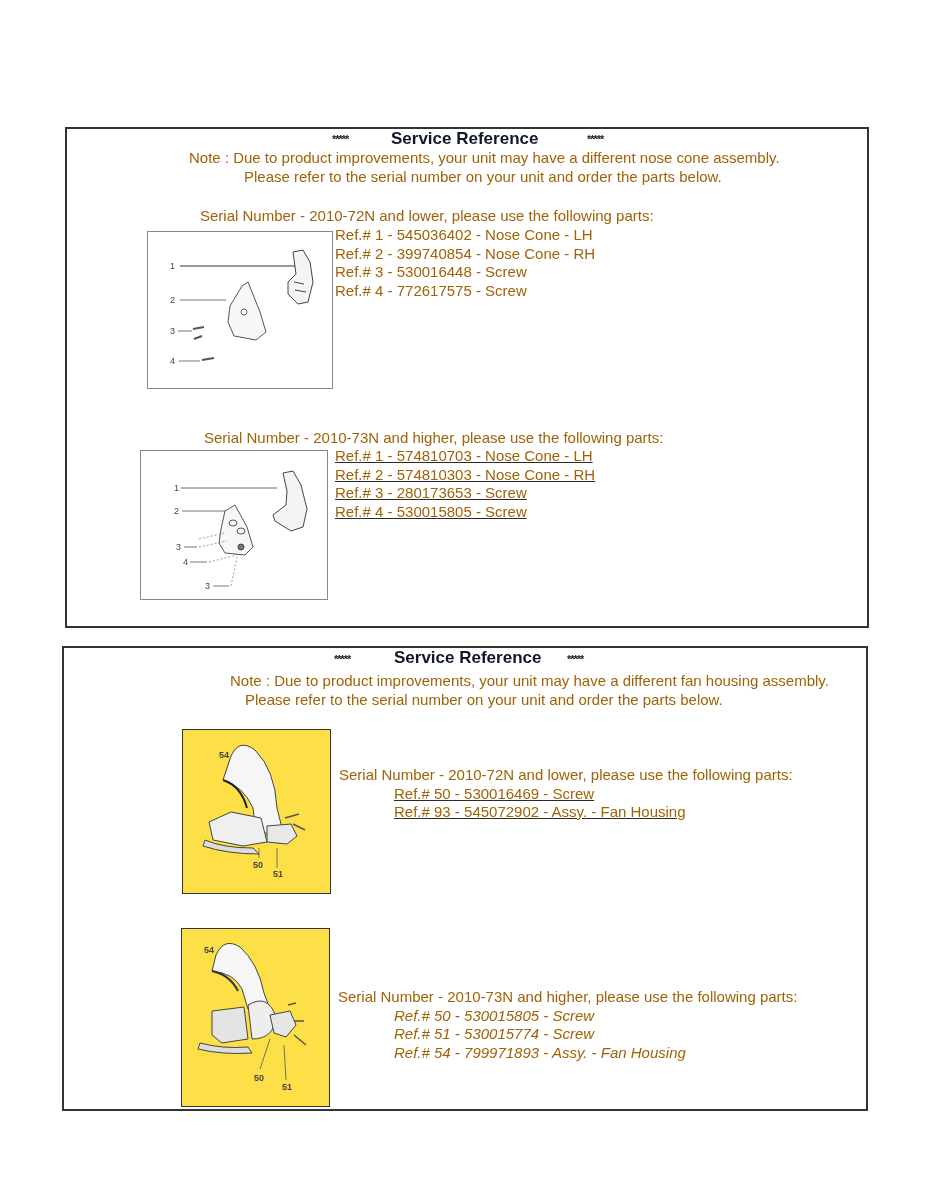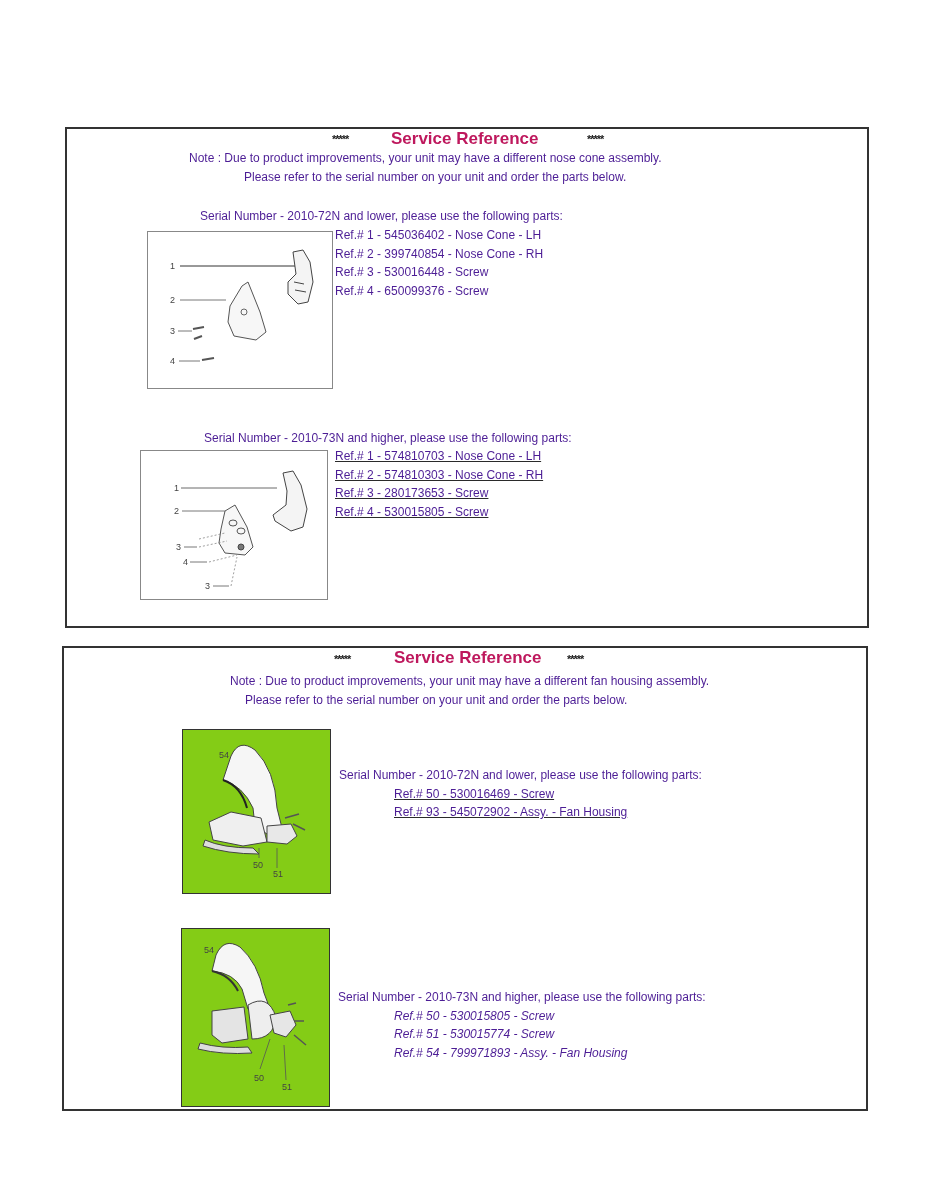--- a/index.html
+++ b/index.html
@@ -4,25 +4,25 @@
 <style>
   html, body { margin: 0; padding: 0; }
   body {
     width: 927px; height: 1200px; background: #ffffff; position: relative;
     font-family: "Liberation Sans", sans-serif; color: #2a2a2a; overflow: hidden;
   }
   .panel { position: absolute; border: 2px solid #333; box-sizing: border-box; }
   #panel1 { left: 65px; top: 127px; width: 804px; height: 501px; }
   #panel2 { left: 62px; top: 646px; width: 806px; height: 465px; }
   .abs { position: absolute; white-space: nowrap; }
-  .title { font-size: 17px; font-weight: bold; color: #be185d; }
+  .title { font-size: 17px; font-weight: bold; color: #0f172a; }
   .stars { font-size: 11px; font-weight: bold; letter-spacing: -1px; color: #222; }
-  .txt { font-size: 12px; line-height: 18.5px; color: #4c1d95; }
+  .txt { font-size: 15px; line-height: 18.5px; color: #a16207; }
   .figbox { position: absolute; border: 1px solid #888; background: #fff; }
-  .figbox2 { position: absolute; border: 1.5px solid #333; background: #84cc16; }
+  .figbox2 { position: absolute; border: 1.5px solid #333; background: #fde047; font-weight: bold; }
   svg text { font-family: "Liberation Sans", sans-serif; fill: #444; }
 </style>
 </head>
 <body>
 
 <div class="panel" id="panel1"></div>
 
 <span class="abs stars" style="left:332px; top:133px;">*****</span>
 <span class="abs title" style="left:391px; top:129px;">Service Reference</span>
 <span class="abs stars" style="left:587px; top:133px;">*****</span>
@@ -47,21 +47,21 @@
     <path d="M94 54 L100 50 L112 80 L118 100 L108 108 L86 104 L80 90 L82 74 Z" fill="#f7f7f7" stroke="#555" stroke-width="1"></path>
     <circle cx="96" cy="80" r="3" fill="none" stroke="#666"></circle>
 
     <path d="M45 97 L56 95 M46 107 L54 104 M54 128 L66 126" stroke="#555" stroke-width="2"></path>
   </svg>
 </div>
 <div class="abs" style="left:335px; top:226px;">
   <div class="txt">Ref.# 1 - 545036402 - Nose Cone - LH</div>
   <div class="txt">Ref.# 2 - 399740854 - Nose Cone - RH</div>
   <div class="txt">Ref.# 3 - 530016448 - Screw</div>
-  <div class="txt">Ref.# 4 - 650099376 - Screw</div>
+  <div class="txt">Ref.# 4 - 772617575 - Screw</div>
 </div>
 
 <span class="abs txt" style="left:204px; top:429px;">Serial Number - 2010-73N and higher, please use the following parts:</span>
 <div class="figbox" style="left:140px; top:450px; width:186px; height:148px;">
   <svg width="186" height="148" viewBox="0 0 186 148">
     <text x="33" y="40" font-size="9">1</text>
     <line x1="40" y1="37" x2="136" y2="37" stroke="#444" stroke-width="0.8"></line>
     <text x="33" y="63" font-size="9">2</text>
     <line x1="41" y1="60" x2="84" y2="60" stroke="#555" stroke-width="0.8"></line>
     <text x="35" y="99" font-size="9">3</text>

